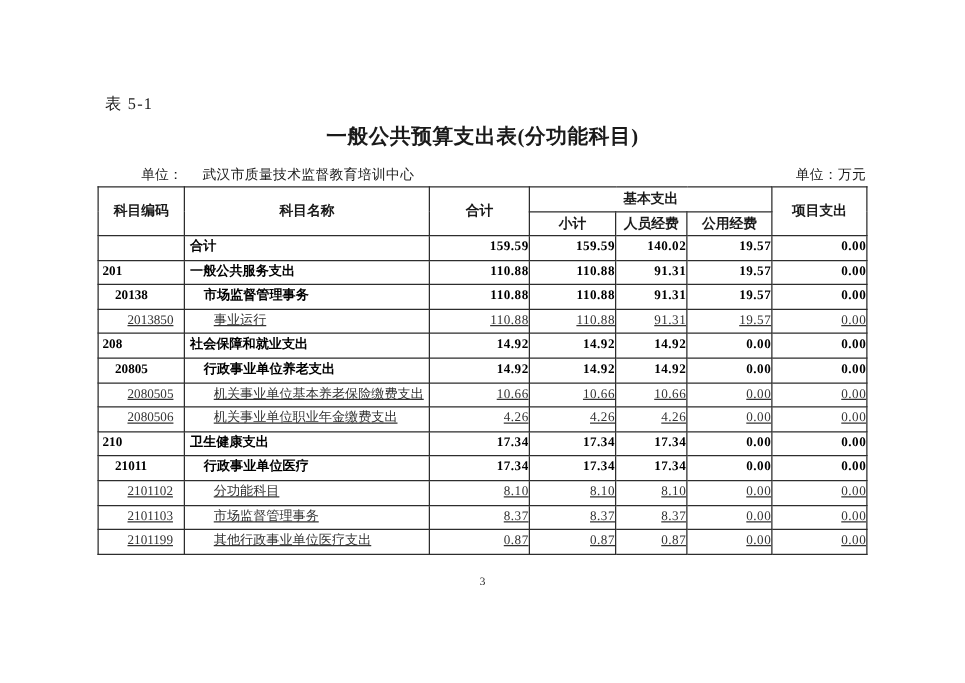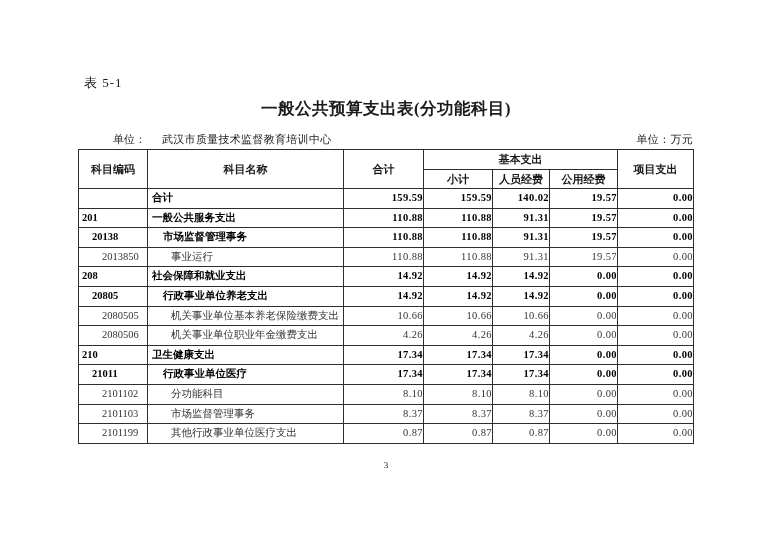--- a/index.html
+++ b/index.html
@@ -27,21 +27,21 @@
     font-size:11px;vertical-align:middle;
   }
   table.budget thead th{font-weight:bold;text-align:center;height:18.5px;line-height:18.5px;}
   table.budget tbody td{height:18.6px;line-height:18.6px;font-size:10.5px;}
 
   td.c-code{text-align:left;}
   td.c-name{text-align:left;}
   td.num{text-align:right;padding-right:7px;font-size:11px;letter-spacing:0.4px;}
 
   tr.bold td{font-weight:bold;color:#000;}
-  tr.normal td{font-weight:normal;color:#333;}
+  tr.normal td{font-weight:normal;color:#333;text-decoration:underline;}
 
   tr.lvl0 td.c-code{padding-left:4px;}
   tr.lvl1 td.c-code{padding-left:3px;}
   tr.lvl2 td.c-code{padding-left:13px;}
   tr.lvl3 td.c-code{padding-left:23px;}
   tr.lvl0 td.c-name{padding-left:4px;}
   tr.lvl1 td.c-name{padding-left:4px;}
   tr.lvl2 td.c-name{padding-left:15px;}
   tr.lvl3 td.c-name{padding-left:23px;}
 

